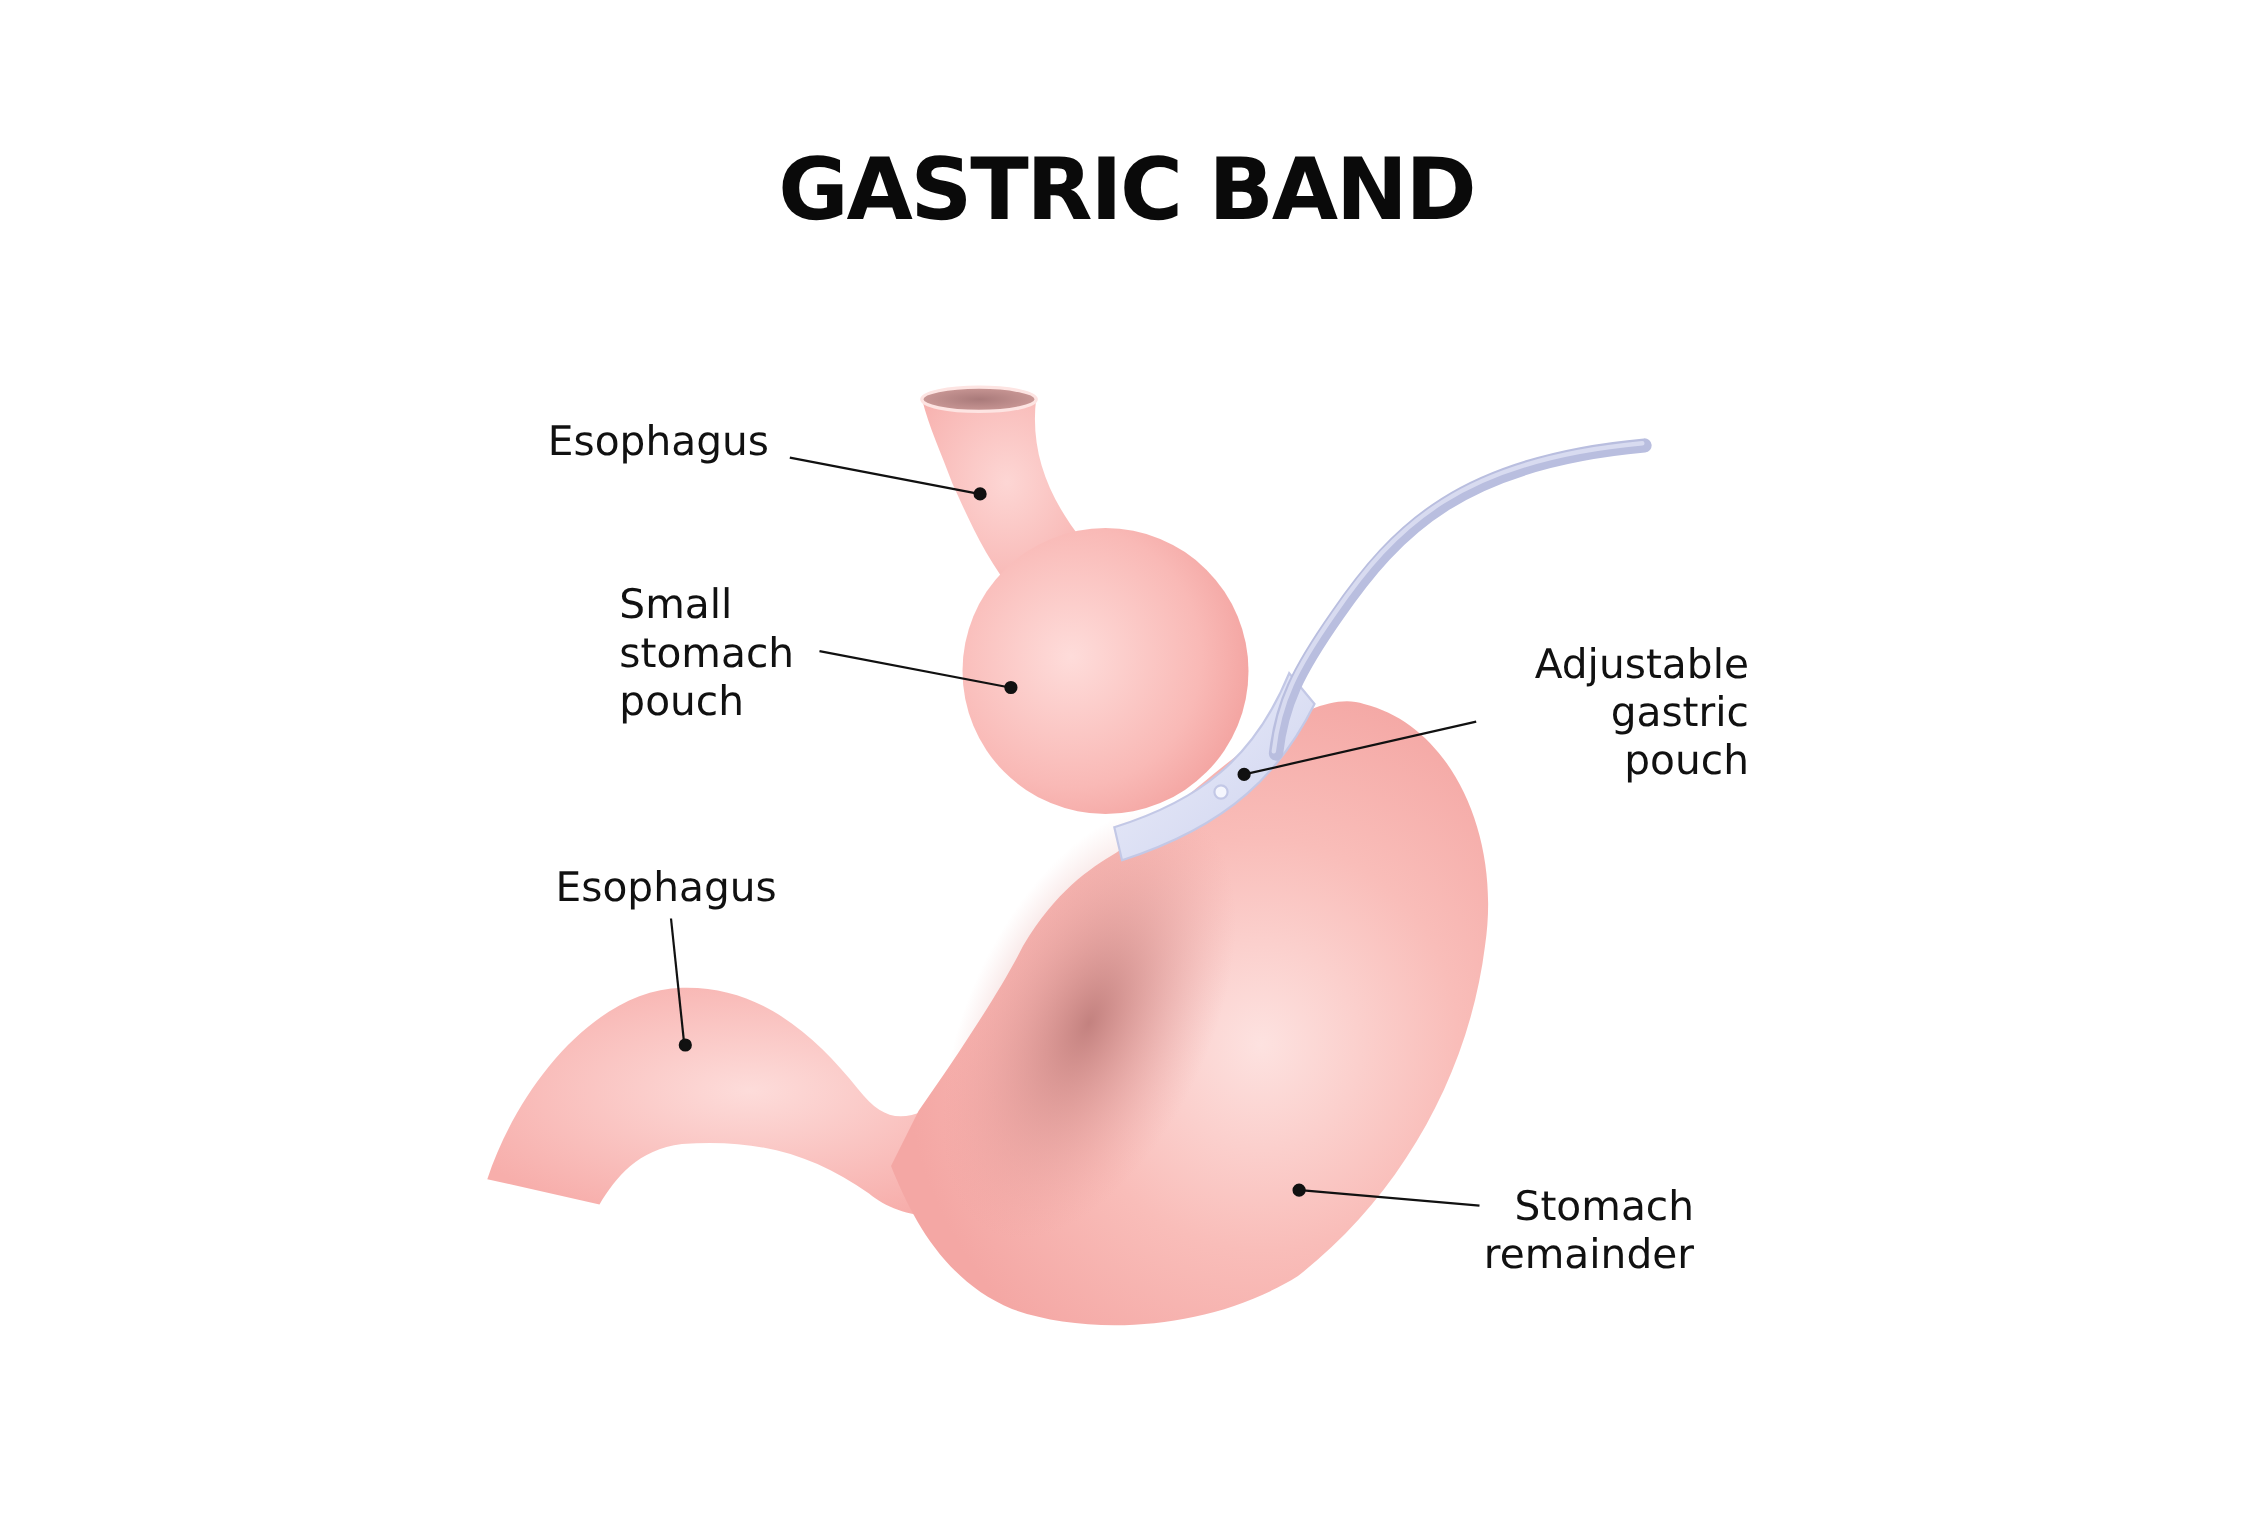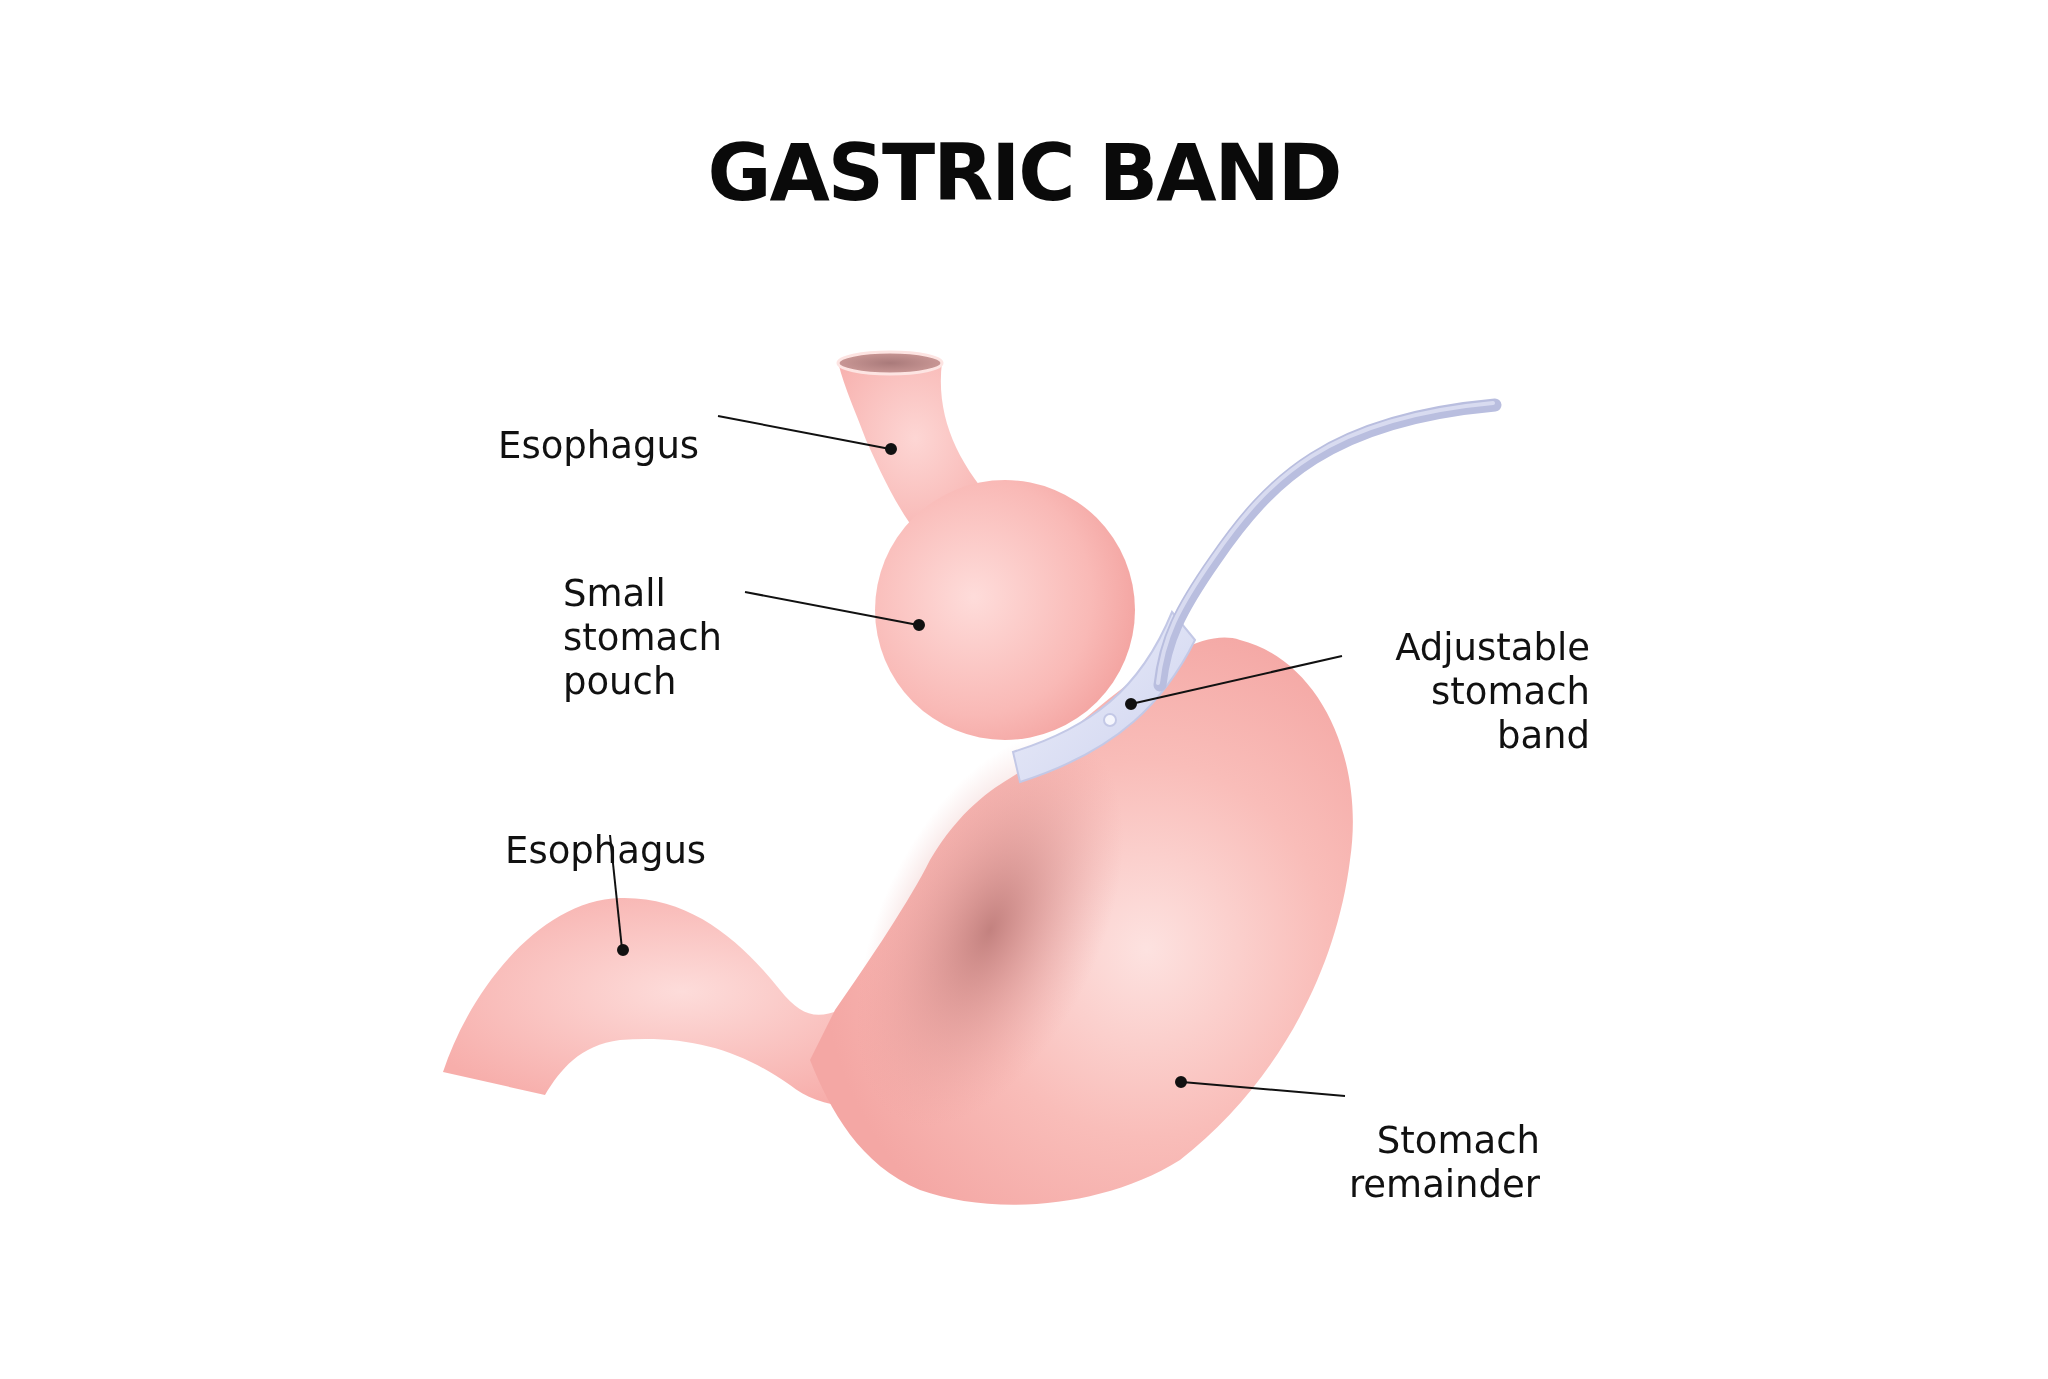--- a/index.html
+++ b/index.html
@@ -4,21 +4,21 @@
   <style>
     html, body { margin: 0; padding: 0; background: #ffffff; }
     body { width: 2048px; height: 1379px; position: relative; overflow: hidden; }
     .title {
       position: absolute; left: 0; top: 128px; width: 2048px; text-align: center;
       font-family: "DejaVu Sans", sans-serif; font-weight: bold; font-size: 78px;
       letter-spacing: -2px; color: #0a0a0a;
     }
     .label {
       position: absolute; font-family: "DejaVu Sans", sans-serif; font-size: 37px;
-      line-height: 44px; color: #111111; white-space: pre-line; margin-top: 44px;
+      line-height: 44px; color: #111111; white-space: pre-line;
     }
     .label.right { text-align: right; }
     svg.art { position: absolute; left: 0; top: 0; }
   </style>
 </head>
 <body>
 
 <div class="title">GASTRIC BAND</div>
 
 <svg class="art" width="2048" height="1379" viewBox="0 0 2048 1379">
@@ -84,15 +84,15 @@
     <circle cx="1181" cy="1082" r="5"></circle>
   </g>
 </svg>
 
 <div class="label" style="left:498px; top:380px;">Esophagus</div>
 <div class="label" style="left:563px; top:528px;">Small
 stomach
 pouch</div>
 <div class="label" style="left:505px; top:785px;">Esophagus</div>
 <div class="label right" style="left:1340px; top:582px; width:250px;">Adjustable
-stomach band</div>
+gastric pouch</div>
 <div class="label right" style="left:1340px; top:1075px; width:200px;">Stomach
 remainder</div>
 
 </body></html>

